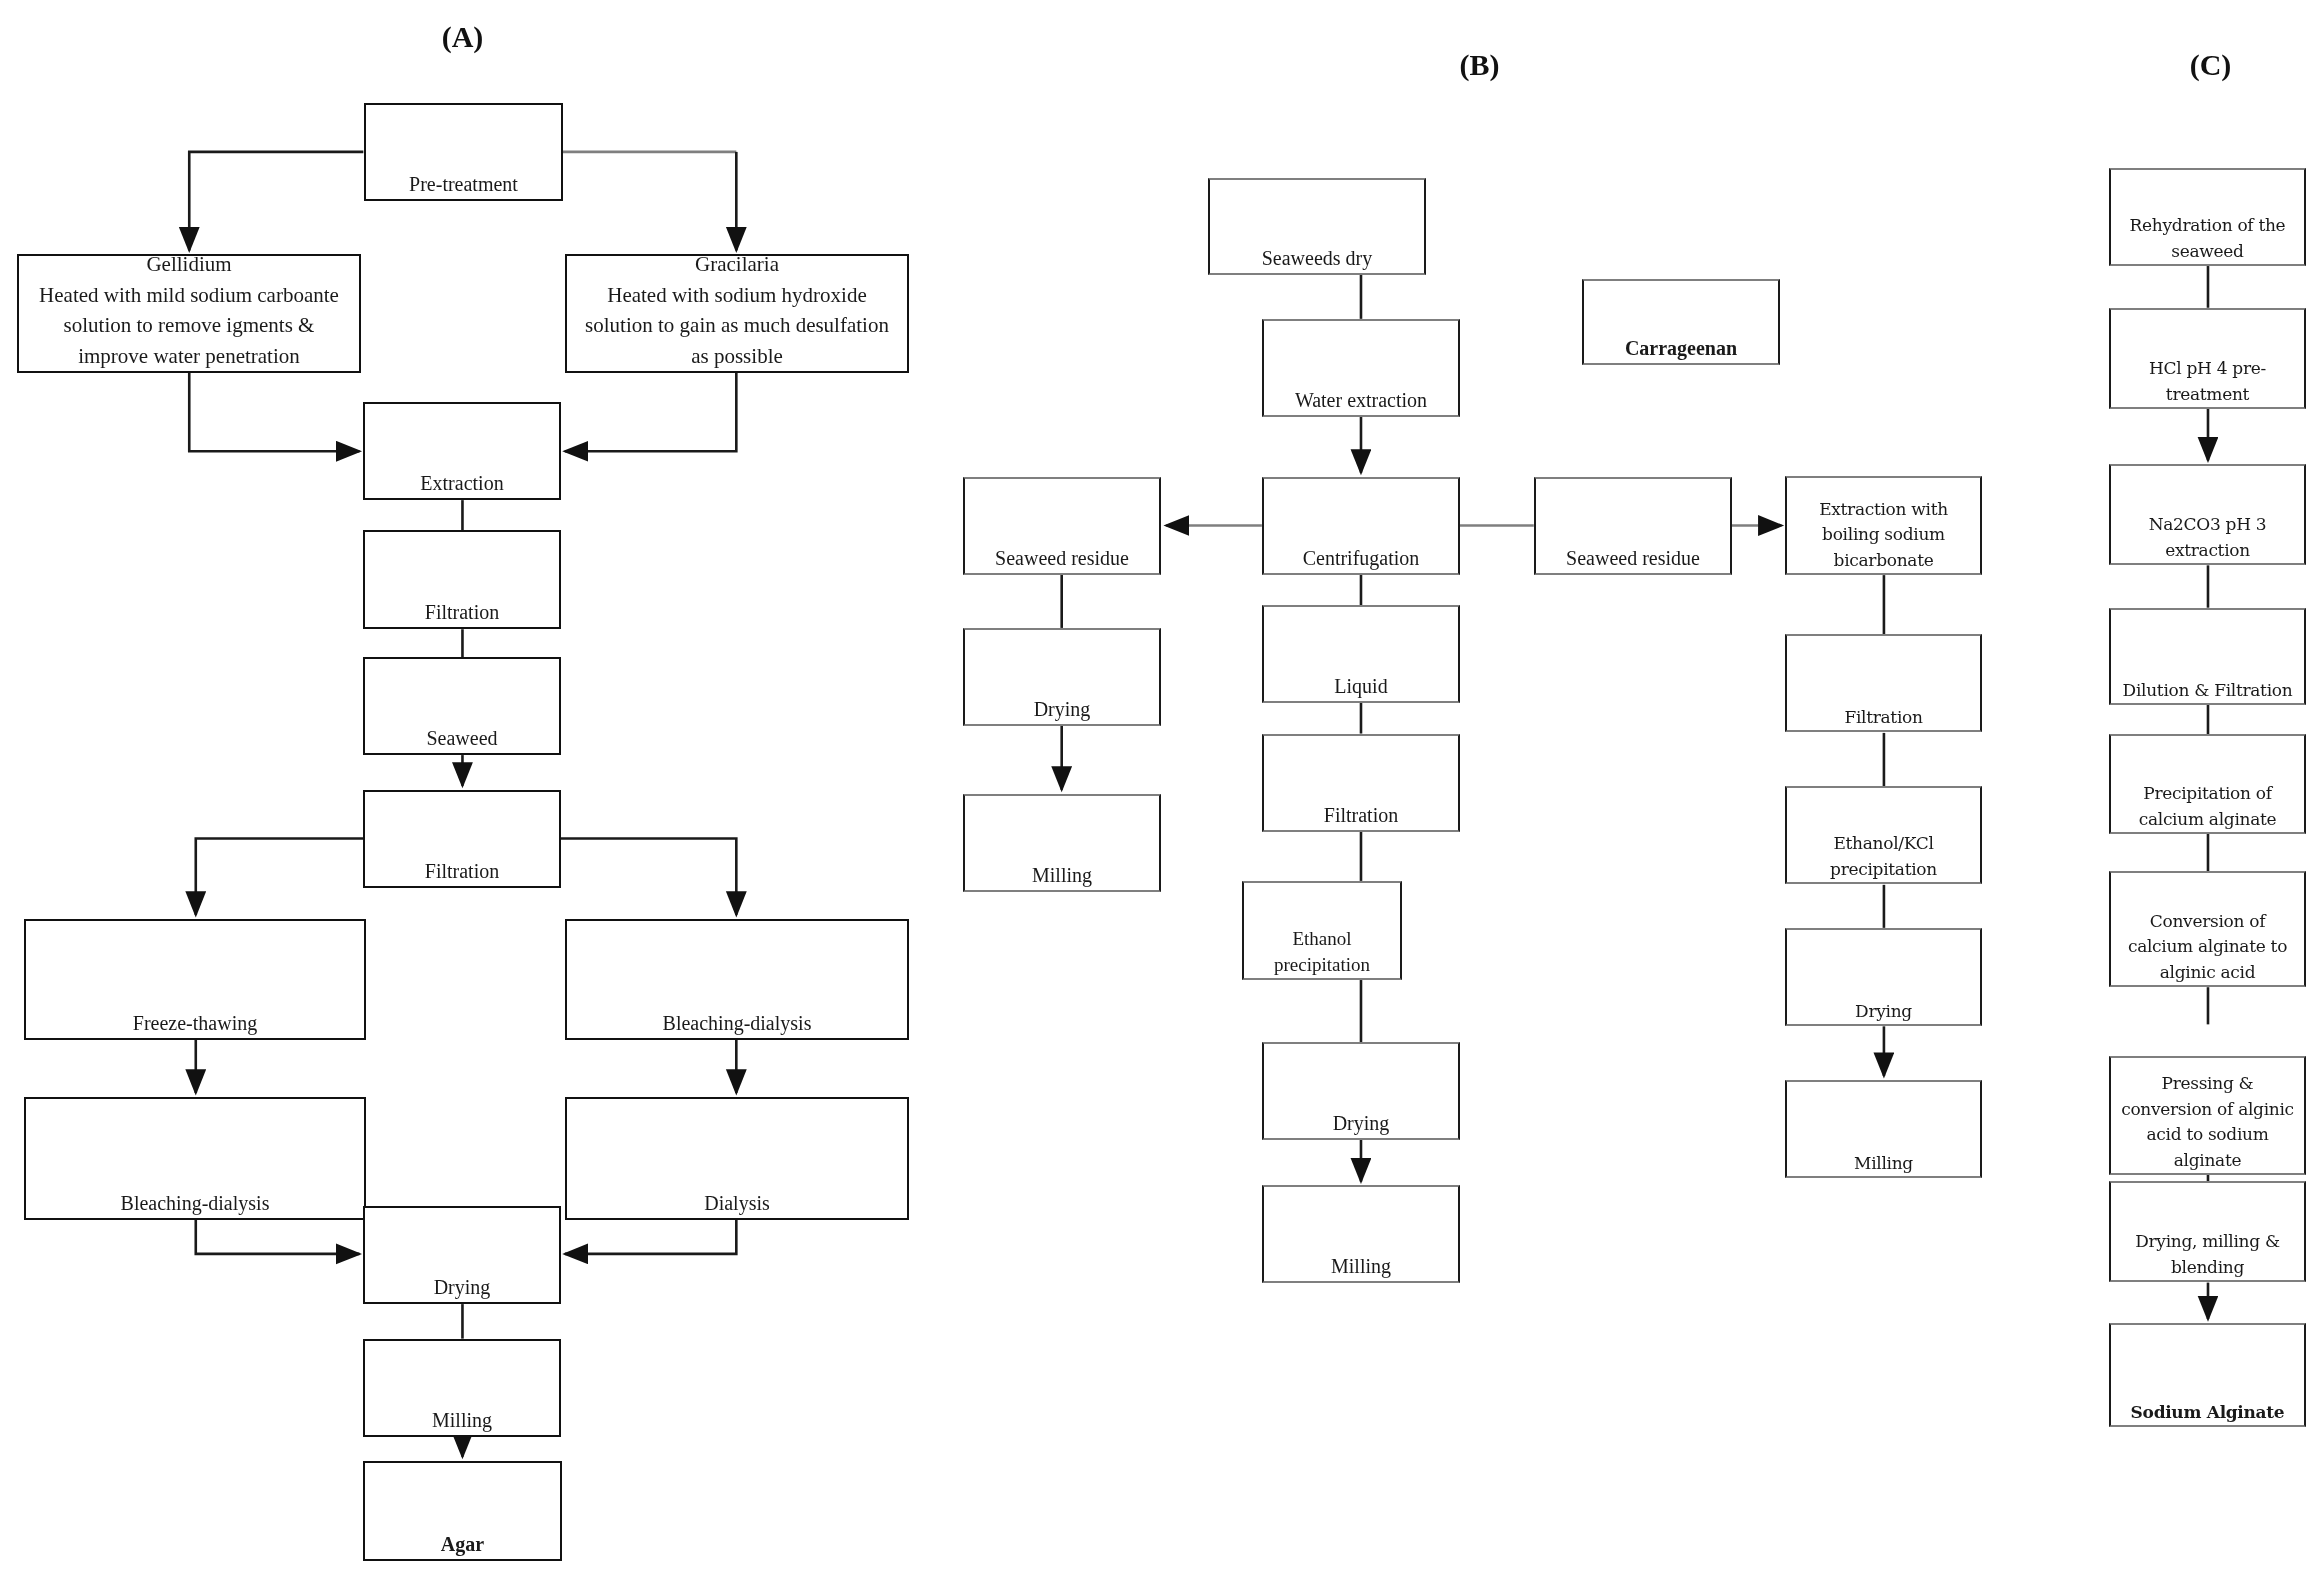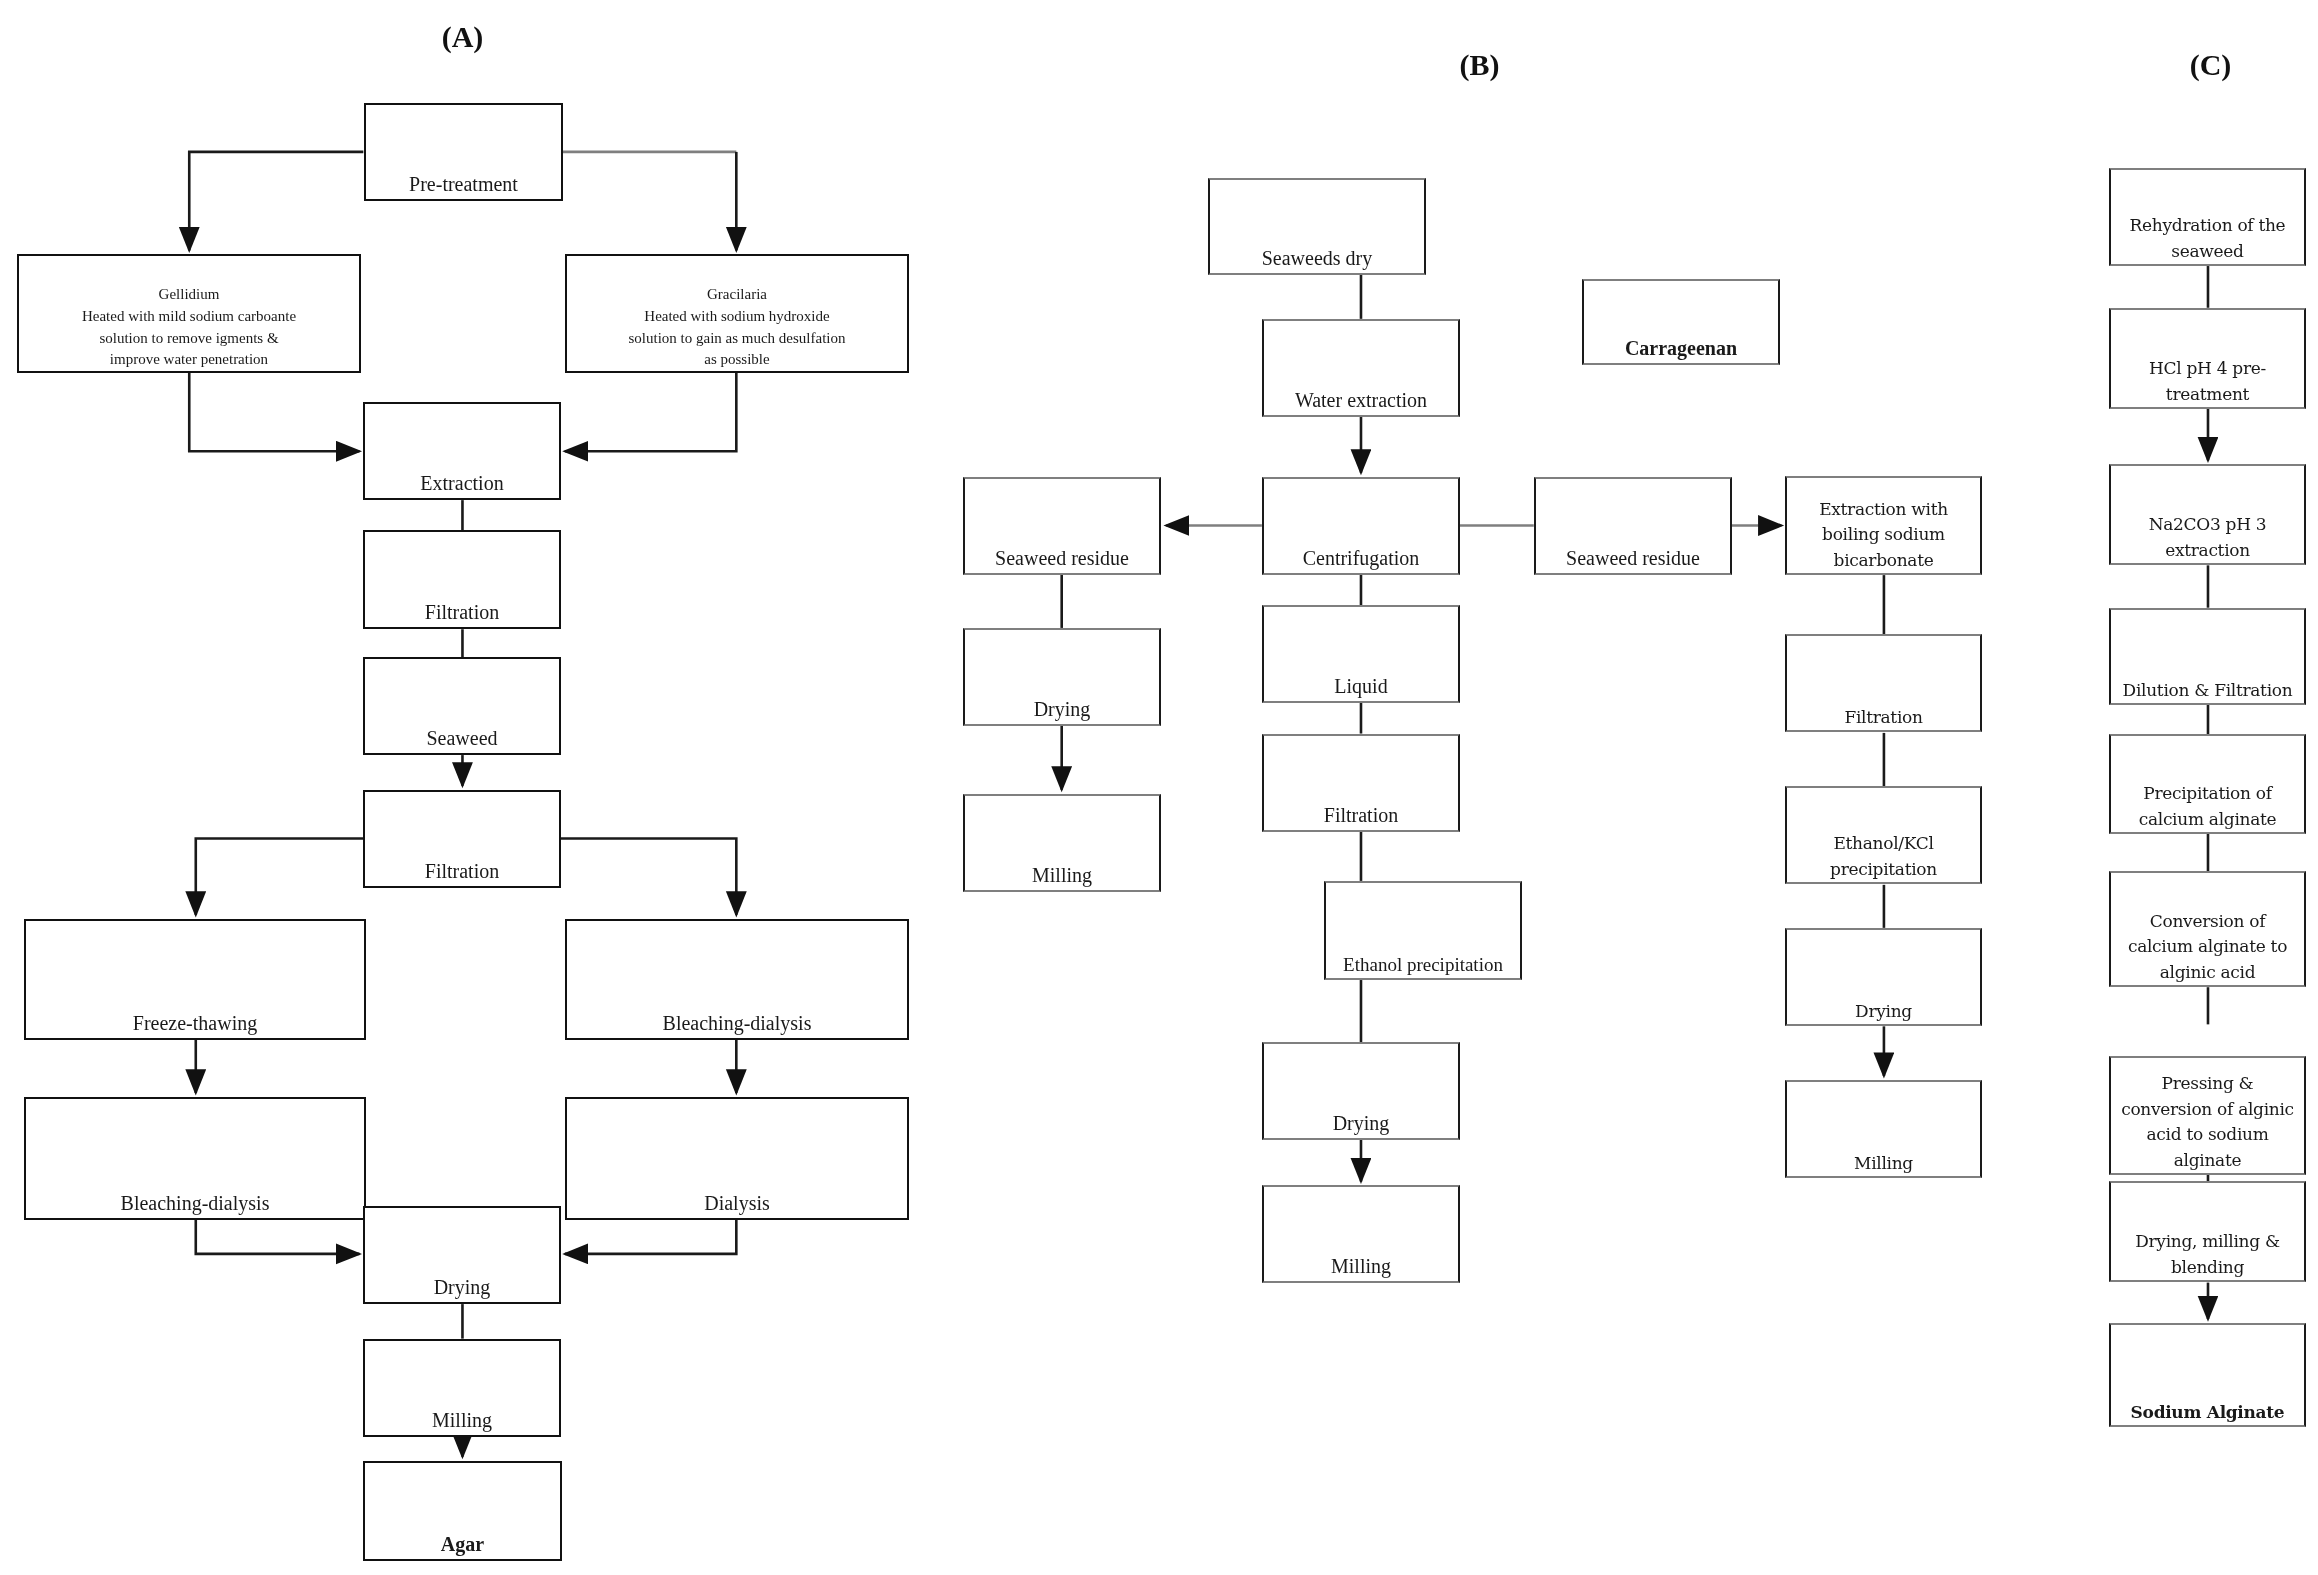--- a/index.html
+++ b/index.html
@@ -3,21 +3,21 @@
 <meta charset="utf-8">
 <style>
   html,body{margin:0;padding:0;background:#ffffff;}
   body{width:2319px;height:1576px;position:relative;overflow:hidden;}
   .canvas{position:absolute;left:0;top:0;width:2319px;height:1576px;background:#ffffff;}
   .wires{position:absolute;left:0;top:0;}
   .node{position:absolute;box-sizing:border-box;border:2.6px solid #111111;background:#ffffff;
         display:flex;align-items:flex-end;justify-content:center;text-align:center;}
   .node span{white-space:pre-line;font-family:"Liberation Serif",serif;font-size:20px;
         line-height:1.38;color:#1a1a1a;}
-  .dense span{font-size:15px;line-height:1.45;}
+  .dense span{font-size:21px;line-height:1.45;}
   .tight span{font-size:19px;}
   .bc{border-color:#7f7f7f #1a1a1a;}      
   .wide span{font-family:"DejaVu Serif",serif;font-size:17px;line-height:1.5;letter-spacing:-0.3px;}
   .bold span{font-weight:bold;}
   .seclabel{position:absolute;width:143px;text-align:center;font-family:"Liberation Serif",serif;
         font-weight:bold;font-size:30px;color:#111111;}
 </style>
 </head>
 <body>
 
@@ -157,21 +157,21 @@
     </div>
   <div class="node bc" style="left:963px;top:628px;width:198px;height:98px">
       <span>Drying</span>
     </div>
   <div class="node bc" style="left:963px;top:794px;width:198px;height:98px">
       <span>Milling</span>
     </div>
   <div class="node bc" style="left:1262px;top:734px;width:198px;height:98px">
       <span>Filtration</span>
     </div>
-  <div class="node bc tight" style="left:1324px;top:881px;width:198px;height:99px">
+  <div class="node bc tight" style="left:1242px;top:881px;width:160px;height:99px">
       <span>Ethanol precipitation</span>
     </div>
   <div class="node bc" style="left:1262px;top:1042px;width:198px;height:98px">
       <span>Drying</span>
     </div>
   <div class="node bc" style="left:1262px;top:1185px;width:198px;height:98px">
       <span>Milling</span>
     </div>
   <div class="node bc wide" style="left:1785px;top:634px;width:197px;height:98px">
       <span>Filtration</span>

